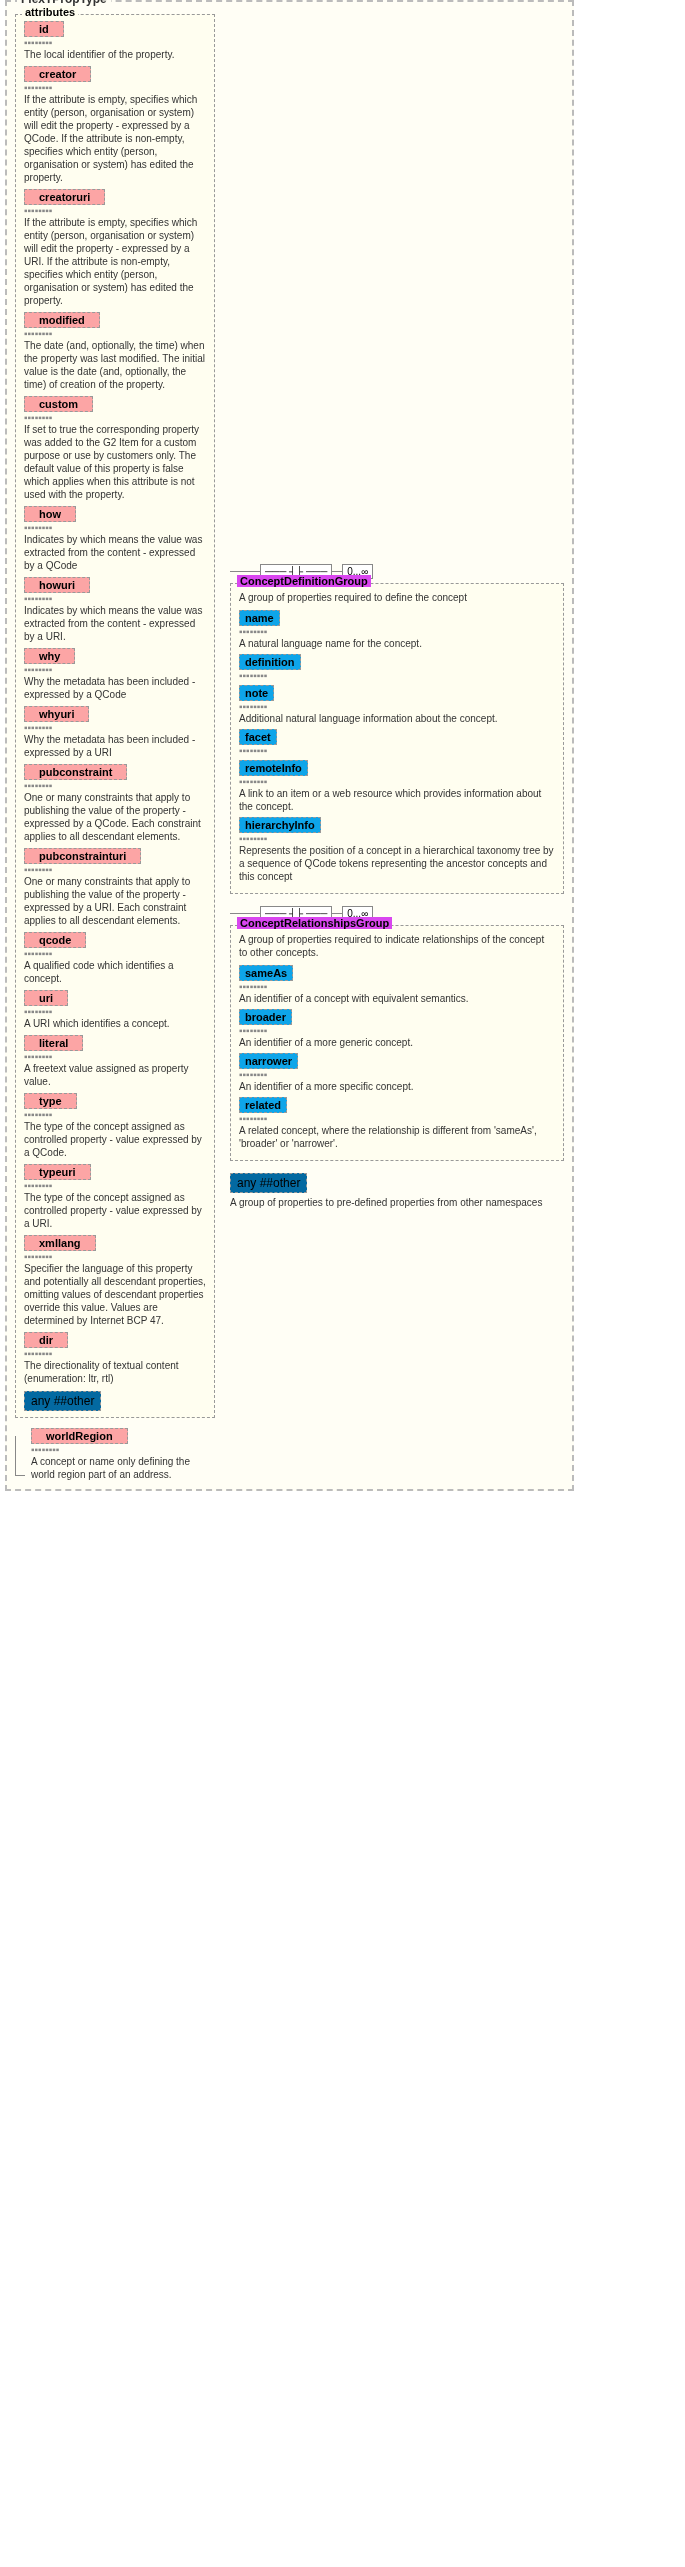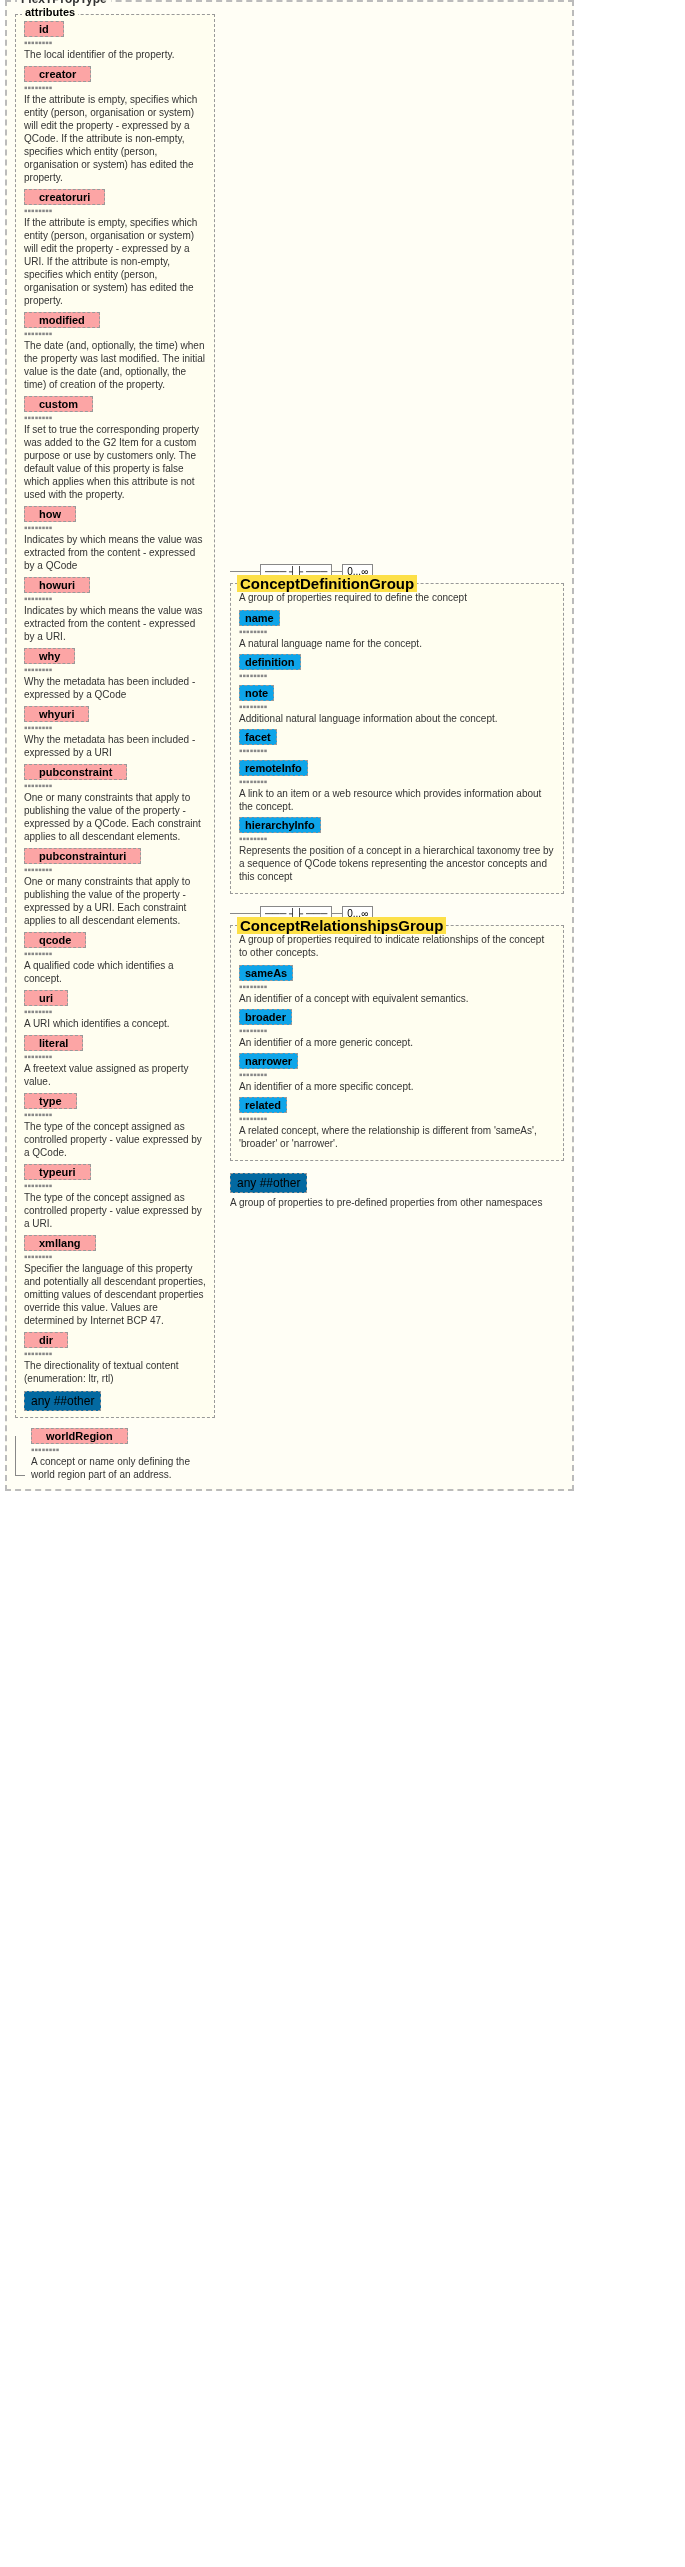--- a/index.html
+++ b/index.html
@@ -89,22 +89,22 @@
       border: 1px dashed #999;
       padding: 6px 8px;
       position: relative;
       background: #fffef0;
       margin-bottom: 10px;
     }
     .cgroup-title {
       position: absolute;
       top: -9px;
       left: 6px;
-      background: #fde047;
-      font-size: 15px;
+      background: #d946ef;
+      font-size: 11px;
       font-weight: bold;
       padding: 0 3px;
     }
 
     
     .r-item {
       margin-bottom: 4px;
     }
     .r-label {
       display: inline-block;

